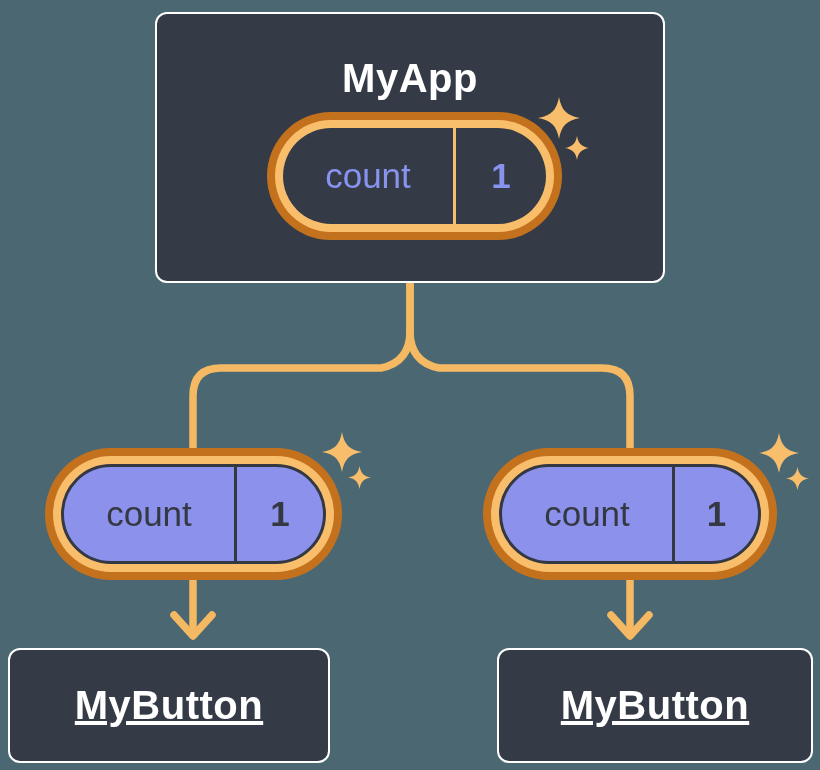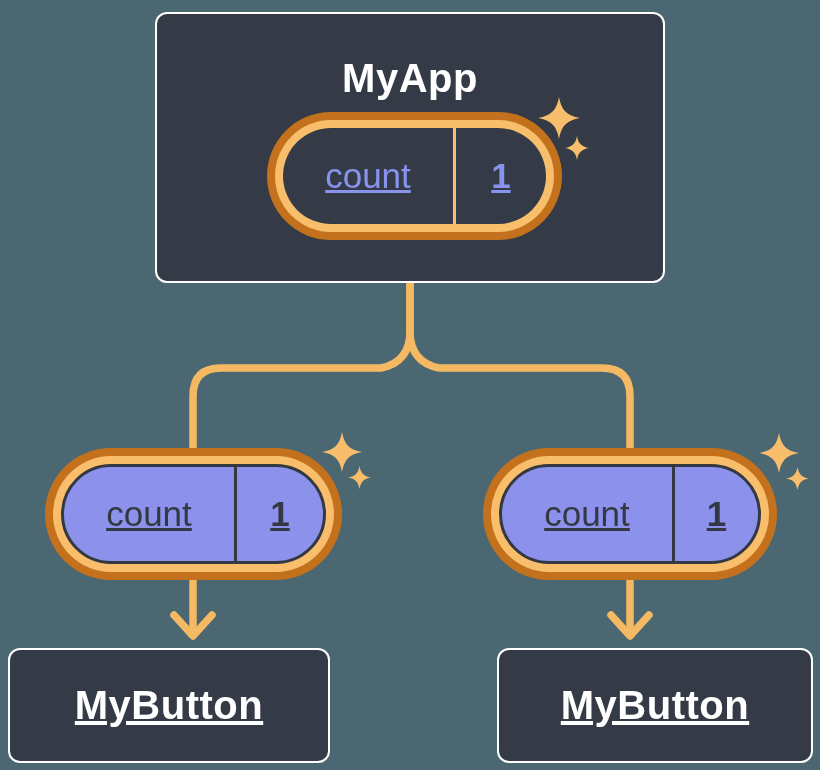--- a/index.html
+++ b/index.html
@@ -23,21 +23,21 @@
   .button-node{display:flex;align-items:center;justify-content:center;}
   .button-node-left{left:8px;top:648px;width:322px;height:115px;}
   .button-node-right{left:497px;top:648px;width:316px;height:115px;}
   .button-title{color:var(--title_text);font-size:40px;font-weight:700;letter-spacing:.5px;text-decoration:underline;}
 
   .pill{position:absolute;border-radius:999px;background:var(--pill_ring_outer);padding:8px;z-index:3;}
   .pill-mid{width:100%;height:100%;border-radius:999px;background:var(--pill_ring_inner);padding:8px;}
   .pill-body{width:100%;height:100%;border-radius:999px;display:flex;align-items:stretch;overflow:hidden;}
   .state .pill-body{background:var(--pill_fill_state);}
   .props .pill-body{background:var(--pill_fill_props);border:3px solid var(--pill_text_props);}
-  .pill-label,.pill-value{display:flex;align-items:center;justify-content:center;font-size:35px;text-decoration:underline;}
+  .pill-label,.pill-value{display:flex;align-items:center;justify-content:center;font-size:35px;}
   .pill-label{flex:0 0 170px;}
   .pill-value{flex:1;font-weight:700;}
   .state .pill-label,.state .pill-value{color:var(--pill_text_state);}
   .props .pill-label,.props .pill-value{color:var(--pill_text_props);}
   .pill-divider{flex:0 0 3px;}
   .state .pill-divider{background:var(--pill_ring_inner);}
   .props .pill-divider{background:var(--pill_text_props);}
 
   .state-pill{left:267px;top:112px;width:295px;height:128px;}
   .props-pill-left{left:45px;top:448px;width:297px;height:132px;}

